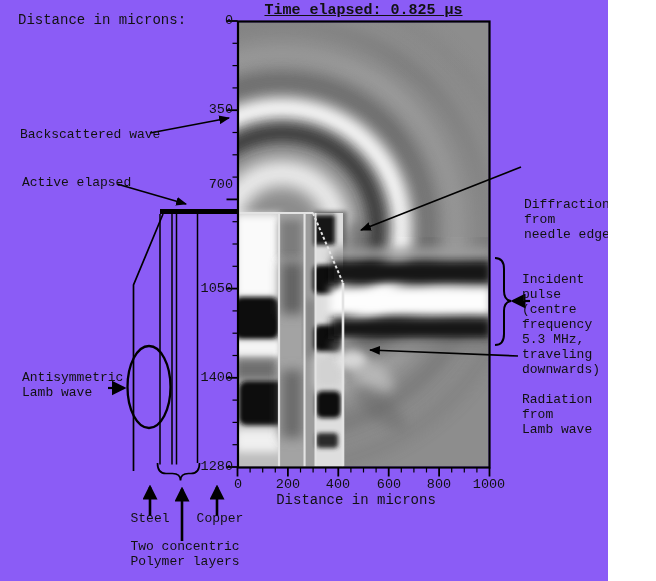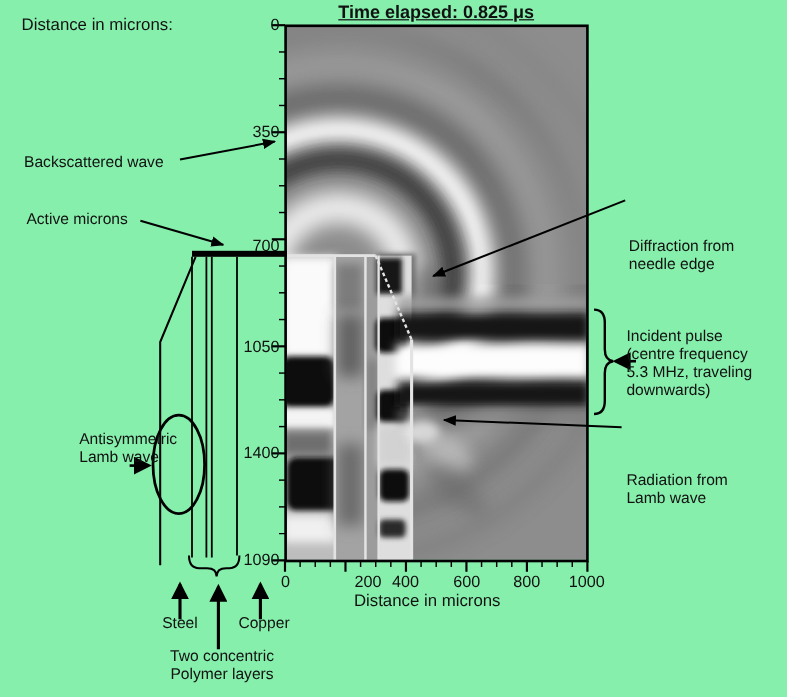--- a/index.html
+++ b/index.html
@@ -1,17 +1,17 @@
 <!DOCTYPE html>
 <html><head>
 <meta charset="utf-8">
 <style>
   html,body{margin:0;padding:0;background:#ffffff;}
-  .fig{position:relative;width:656px;height:581px;background:#86efac;overflow:hidden;
-       font-family:Liberation Sans, sans-serif;color:#111;}
+  .fig{position:relative;width:608px;height:581px;background:#8b5cf6;overflow:hidden;
+       font-family:Liberation Mono, monospace;color:#111;}
   .fig svg{position:absolute;left:0;top:0;}
   .lbl{position:absolute;font-size:13px;line-height:15px;color:#111;}
   .pre{white-space:pre-line;}
   .title{font-weight:700;font-size:15px;text-decoration:underline;text-align:center;}
   .tick{font-size:13.5px;}
   .yt{width:40px;text-align:right;}
   .xt{width:60px;text-align:center;}
   .ctr{text-align:center;}
 </style>
 </head>
@@ -190,37 +190,37 @@
     <line x1="217" y1="516" x2="217" y2="487" marker-end="url(#ahb)" stroke-width="2.6"></line>
     <line x1="182" y1="541" x2="182" y2="489" marker-end="url(#ahb)" stroke-width="2.6"></line>
   </g>
 </svg>
 
   <div class="lbl" style="left:18px;top:13px;font-size:14px;">Distance in microns:</div>
   <div class="lbl title" style="left:237px;top:3px;width:253px;">Time elapsed: 0.825 μs</div>
 
   <div class="lbl tick yt" style="left:193px;top:13px;">0</div>
   <div class="lbl tick yt" style="left:193px;top:102px;">350</div>
-  <div class="lbl tick yt" style="left:193px;top:197px;">700</div>
+  <div class="lbl tick yt" style="left:193px;top:177px;">700</div>
   <div class="lbl tick yt" style="left:193px;top:281px;">1050</div>
   <div class="lbl tick yt" style="left:193px;top:370px;">1400</div>
-  <div class="lbl tick yt" style="left:193px;top:459px;">1090</div>
+  <div class="lbl tick yt" style="left:193px;top:459px;">1280</div>
 
   <div class="lbl tick xt" style="left:208px;top:477px;">0</div>
-  <div class="lbl tick xt" style="left:258px;top:477px;text-align:right;">200</div>
+  <div class="lbl tick xt" style="left:258px;top:477px;">200</div>
   <div class="lbl tick xt" style="left:308px;top:477px;">400</div>
   <div class="lbl tick xt" style="left:359px;top:477px;">600</div>
   <div class="lbl tick xt" style="left:409px;top:477px;">800</div>
   <div class="lbl tick xt" style="left:459px;top:477px;">1000</div>
 
   <div class="lbl" style="left:20px;top:127px;">Backscattered wave</div>
 
   <div class="lbl ctr" style="left:230px;top:493px;width:252px;font-size:14px;">Distance in microns</div>
-  <div class="lbl" style="left:22px;top:175px;">Active microns</div>
-  <div class="lbl pre" style="left:22px;top:358px;margin-left:44px;">Antisymmetric
+  <div class="lbl" style="left:22px;top:175px;">Active elapsed</div>
+  <div class="lbl pre" style="left:22px;top:370px;">Antisymmetric
 Lamb wave</div>
   <div class="lbl pre" style="left:524px;top:154px;margin-top:43px;">Diffraction from
 needle edge</div>
   <div class="lbl pre" style="left:522px;top:272px;">Incident pulse
 (centre frequency
 5.3 MHz, traveling
 downwards)</div>
   <div class="lbl pre" style="left:522px;top:348px;margin-top:44px;">Radiation from
 Lamb wave</div>
   <div class="lbl ctr" style="left:126px;top:511px;width:48px;">Steel</div>

